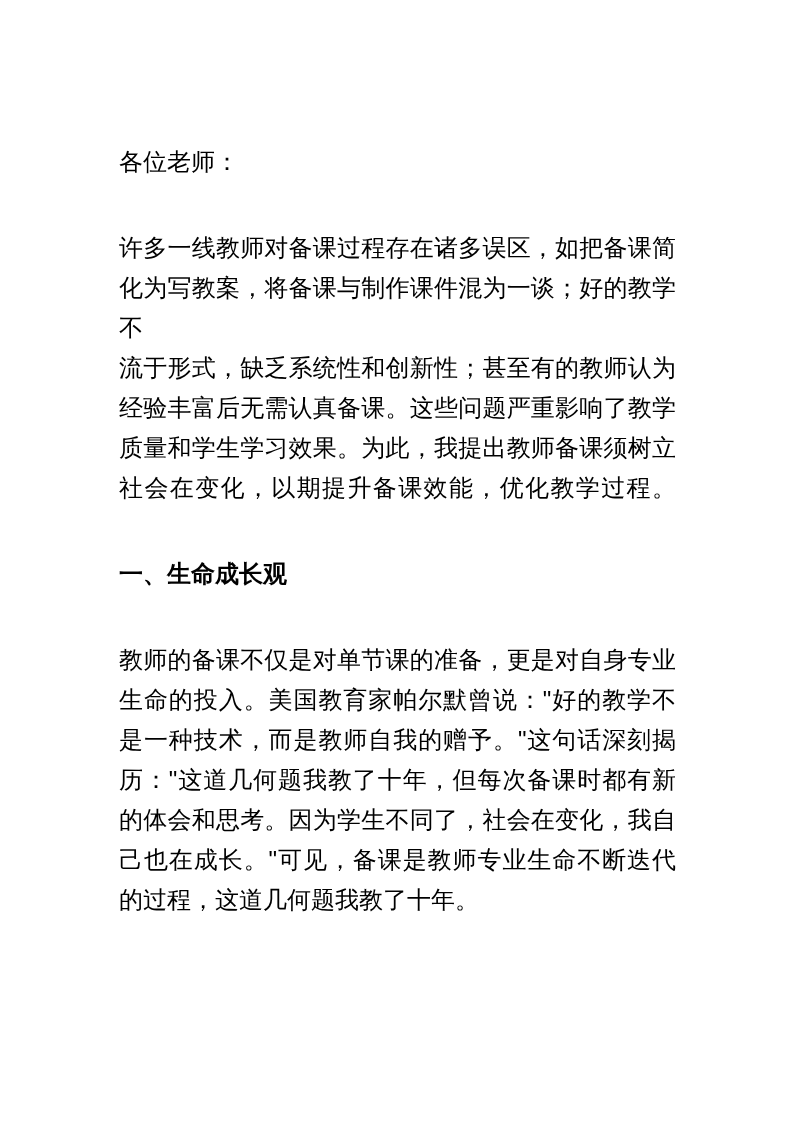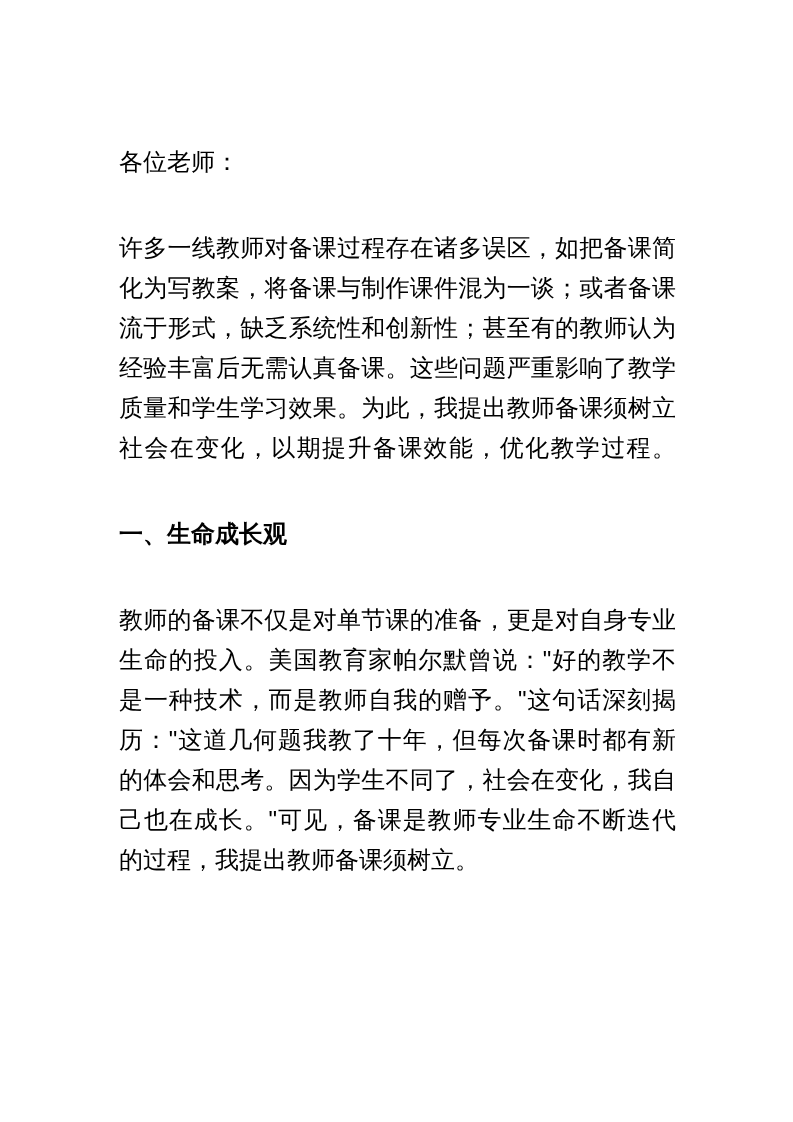--- a/index.html
+++ b/index.html
@@ -41,31 +41,31 @@
 </style>
 </head>
 <body>
 
 <div class="page">
     <div class="block">
       <div class="line">各位老师：</div>
     </div>
     <div class="block">
       <div class="line justify">许多一线教师对备课过程存在诸多误区，如把备课简</div>
-      <div class="line justify">化为写教案，将备课与制作课件混为一谈；或者备课</div>
+      <div class="line justify">化为写教案，将备课与制作课件混为一谈；好的教学不</div>
       <div class="line justify">流于形式，缺乏系统性和创新性；甚至有的教师认为</div>
       <div class="line justify">经验丰富后无需认真备课。这些问题严重影响了教学</div>
       <div class="line justify">质量和学生学习效果。为此，我提出教师备课须树立</div>
       <div class="line justify">社会在变化，以期提升备课效能，优化教学过程。</div>
     </div>
     <div class="block heading">
       <div class="line">一、生命成长观</div>
     </div>
     <div class="block">
       <div class="line justify">教师的备课不仅是对单节课的准备，更是对自身专业</div>
       <div class="line justify">生命的投入。美国教育家帕尔默曾说："好的教学不</div>
       <div class="line justify">是一种技术，而是教师自我的赠予。"这句话深刻揭</div>
       <div class="line justify">历："这道几何题我教了十年，但每次备课时都有新</div>
       <div class="line justify">的体会和思考。因为学生不同了，社会在变化，我自</div>
       <div class="line justify">己也在成长。"可见，备课是教师专业生命不断迭代</div>
-      <div class="line">的过程，我提出教师备课须树立。</div>
+      <div class="line">的过程，这道几何题我教了十年。</div>
     </div>
   </div>
 
 </body></html>

